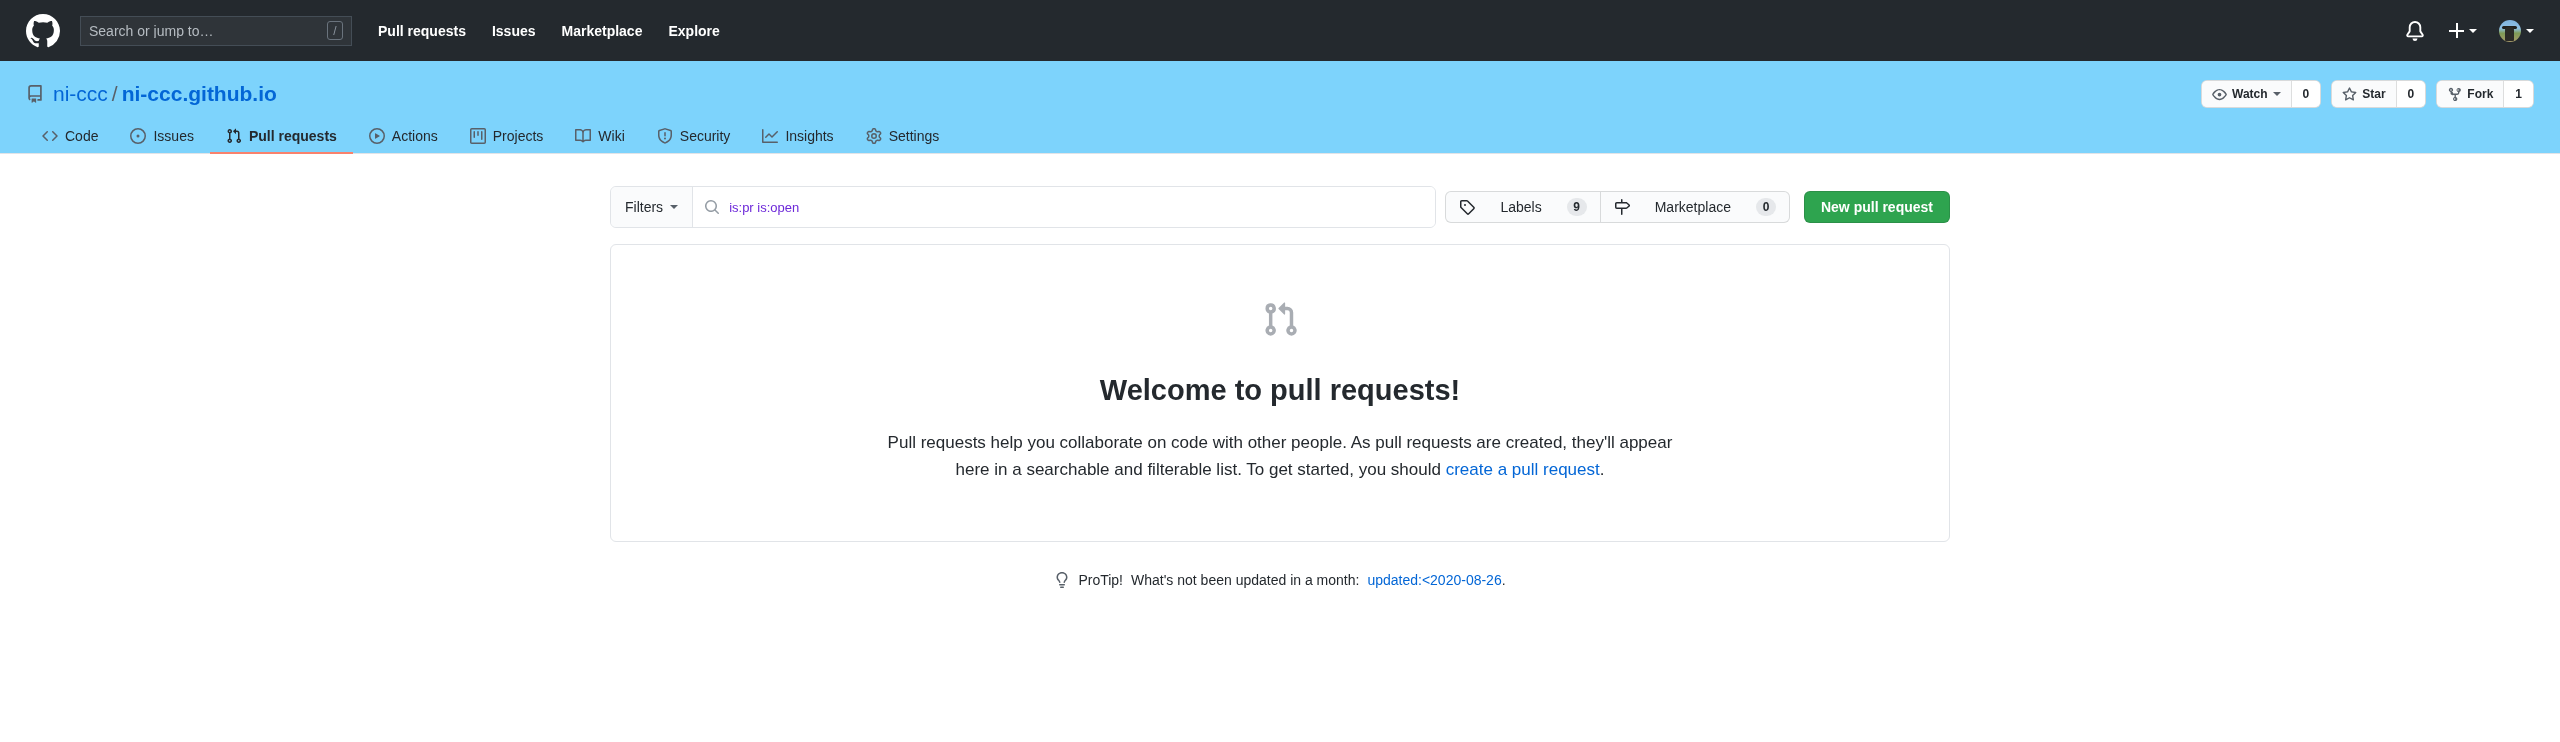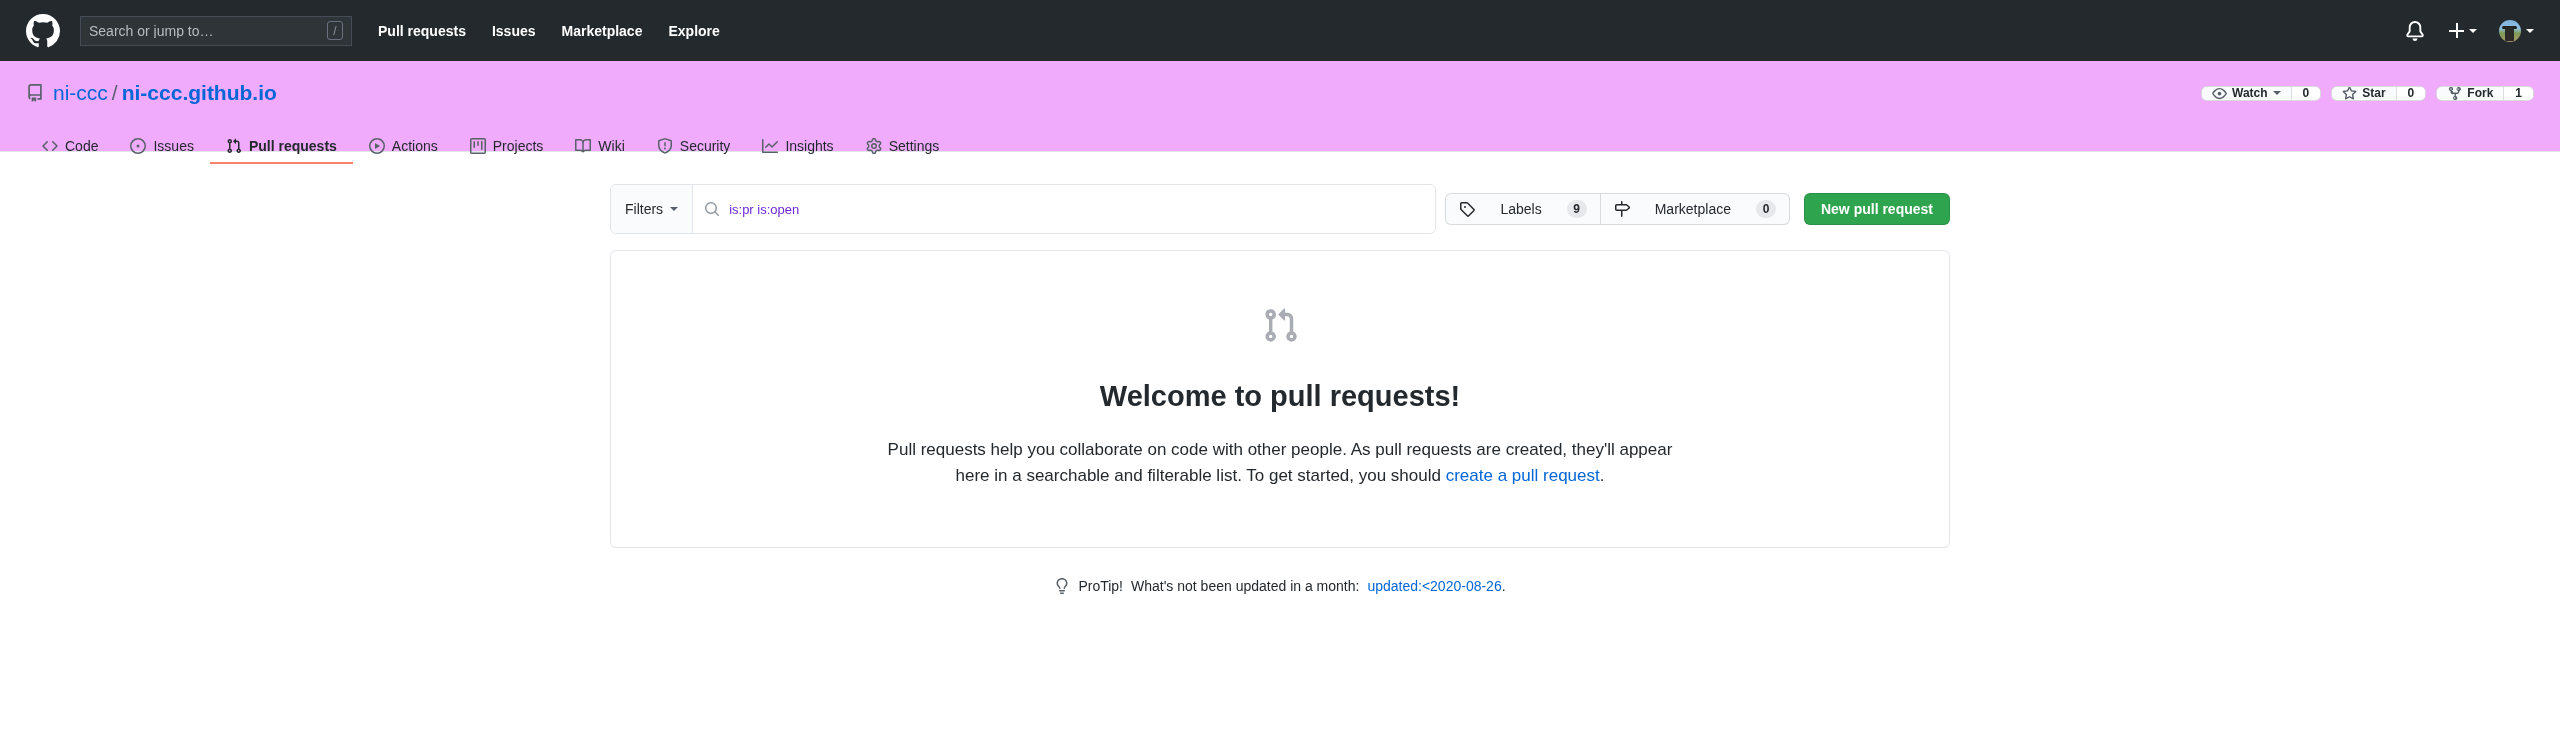--- a/index.html
+++ b/index.html
@@ -99,39 +99,39 @@
     border-radius: 3px 3px 1px 1px;
   }
   .gh-avatar-hat {
     position: absolute; left: 3px; top: 6px;
     width: 15px; height: 3px;
     background: #21201d; border-radius: 2px;
   }
 
   
   .repo-header {
-    background: #f0abfc;
+    background: #7dd3fc;
     border-bottom: 1px solid #e1e4e8;
     padding: 0 26px;
   }
   .repo-title-row {
     display: flex; align-items: center;
     padding-top: 19px;
   }
   .repo-icon { width: 18px; height: 18px; margin-right: 9px; flex: 0 0 auto; }
   .repo-icon svg { display: block; width: 18px; height: 18px; fill: #586069; }
   .repo-path { font-size: 21px; line-height: 1.25; white-space: nowrap; }
   .repo-owner { color: #0366d6; cursor: pointer; }
   .repo-sep { color: #586069; margin: 0 4px; }
   .repo-name { color: #0366d6; font-weight: 600; cursor: pointer; }
 
   .repo-actions { margin-left: auto; display: flex; align-items: center; gap: 10px; }
   .btn-group {
     display: flex; align-items: stretch;
-    height: 15px;
+    height: 28px;
     border: 1px solid rgba(27,31,35,0.15);
     border-radius: 6px;
     overflow: hidden;
     background: #fafbfc;
   }
   .btn-group-main {
     display: flex; align-items: center; gap: 5px;
     padding: 0 10px;
     font-size: 12px; font-weight: 600; color: #24292e;
     background: #fafbfc;
@@ -156,42 +156,42 @@
   }
   .repo-tab {
     display: flex; align-items: center; gap: 7px;
     padding: 8px 16px;
     font-size: 14px;
     color: #24292e;
     border-bottom: 2px solid transparent;
     cursor: pointer;
     white-space: nowrap;
     position: relative;
-    top: 13px;
+    top: 1px;
   }
   .repo-tab svg { display: block; fill: #586069; flex: 0 0 auto; }
   .repo-tab.active { font-weight: 600; border-bottom-color: #f9826c; }
   .repo-tab.active svg { fill: #24292e; }
 
   
   .main {
     padding-top: 32px;
   }
   .content-wrap {
     width: 1340px;
     margin: 0 auto;
   }
 
   .toolbar {
     display: flex; align-items: center;
     margin-bottom: 16px;
   }
   .filters-search {
     display: flex; align-items: stretch;
-    height: 50px;
+    height: 42px;
     border: 1px solid #e1e4e8;
     border-radius: 6px;
     background: #fafbfc;
     width: 826px;
     overflow: hidden;
   }
   .filters-btn {
     display: flex; align-items: center; gap: 7px;
     padding: 0 14px;
     font-size: 14px; color: #24292e;

